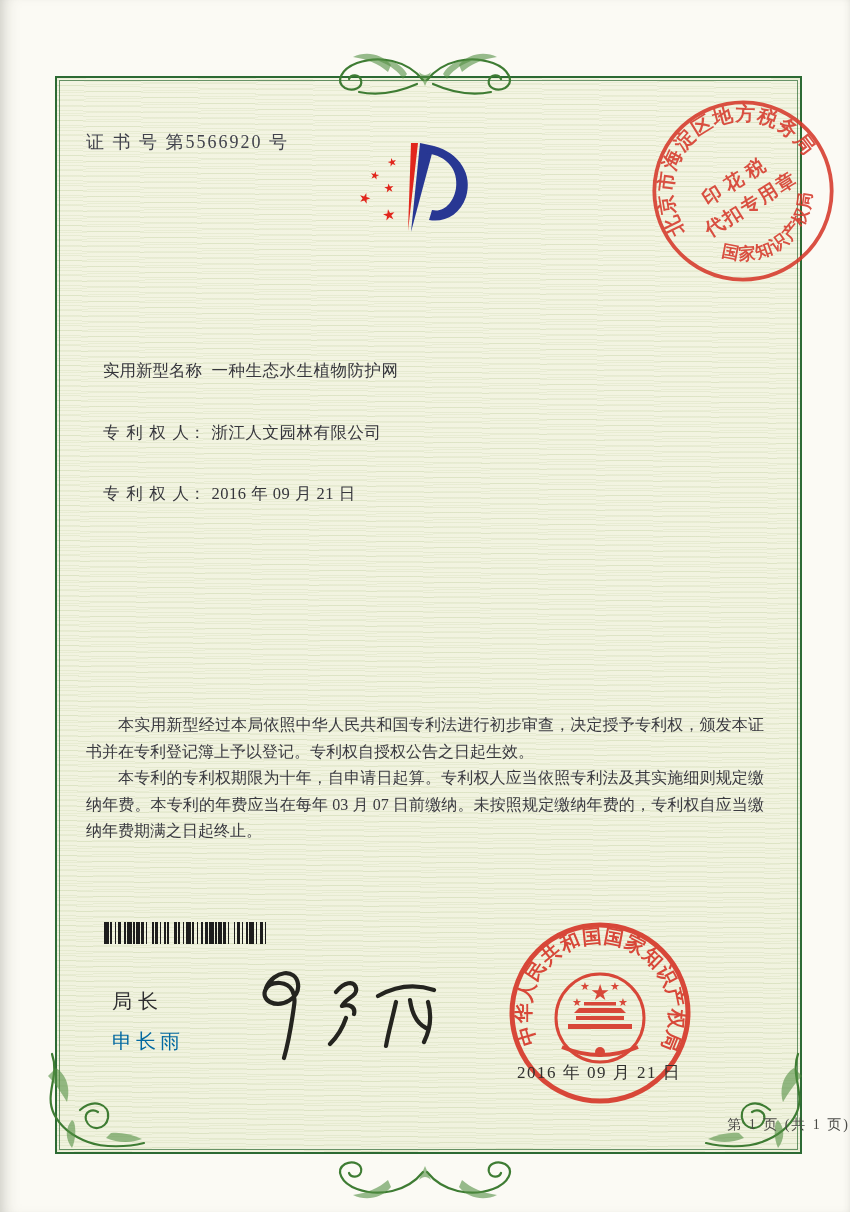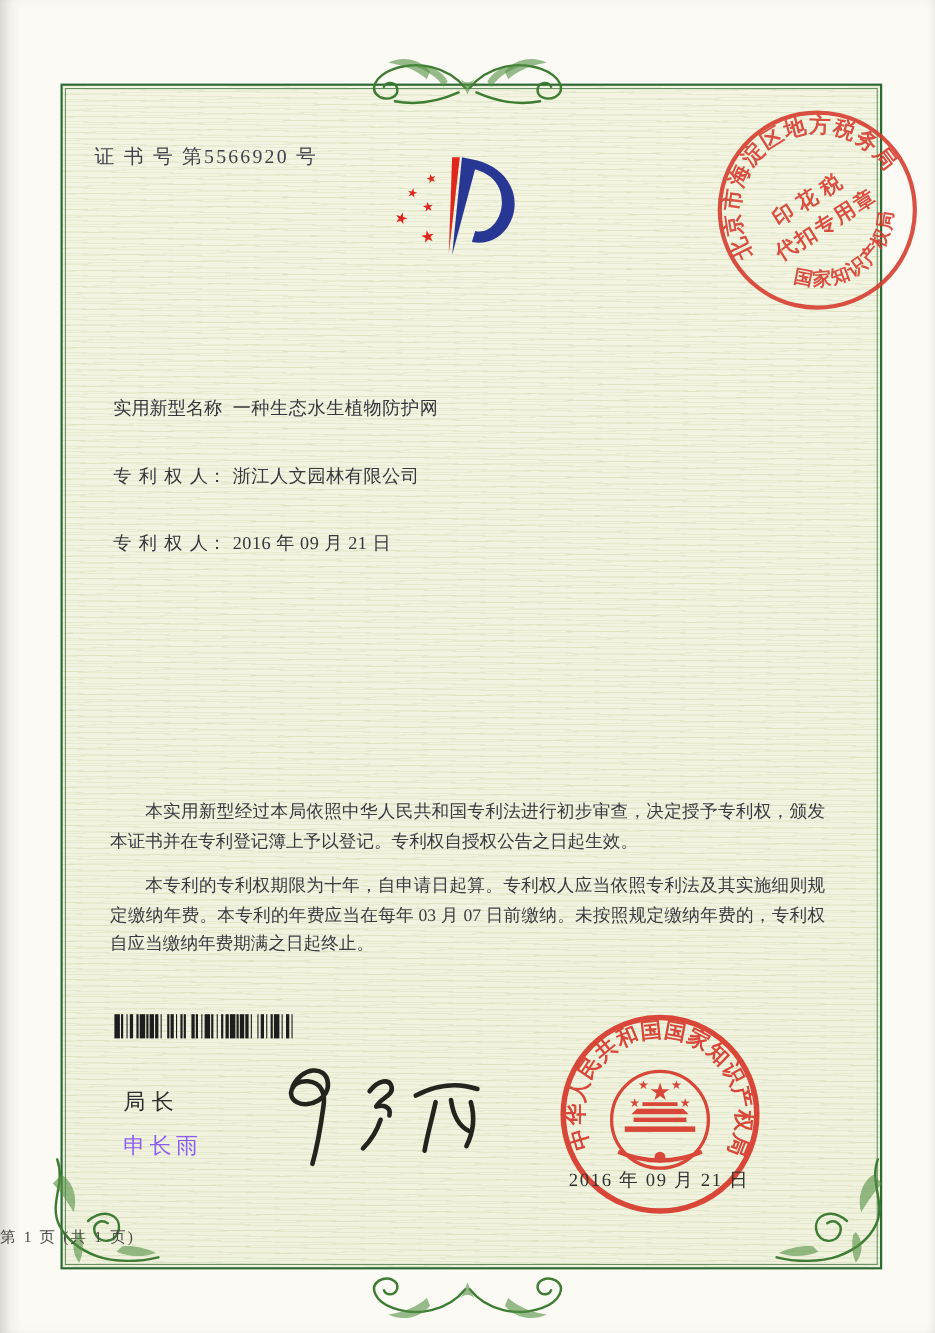--- a/index.html
+++ b/index.html
@@ -17,26 +17,26 @@
   .cert-no{left:86px;top:130px;font-size:18px;letter-spacing:2px;color:#41424c;}
   .title{left:0;top:254px;width:850px;text-align:center;font-size:43px;font-weight:700;
          letter-spacing:13px;text-indent:13px;color:#20201f;}
   .fields{left:103px;top:360px;width:620px;color:#36363c;font-size:16.5px;}
   .field-row{height:61.5px;white-space:nowrap;}
   .lbl{display:inline-block;width:86px;text-align:justify;text-align-last:justify;text-justify:inter-character;vertical-align:top;}
   .colon{display:inline-block;vertical-align:top;}
   .val{display:inline-block;margin-left:6px;vertical-align:top;letter-spacing:.5px;}
   .paras{left:86px;top:712px;width:678px;font-size:16px;line-height:26.5px;color:#3a3a40;
          text-align:justify;}
-  .paras p{margin:14px;text-indent:2em;}
+  .paras p{margin:0;text-indent:2em;}
   .barcode{left:104px;top:922px;width:220px;height:22px;font-size:0;white-space:nowrap;}
   .sig-title{left:112px;top:988px;font-size:20px;letter-spacing:6px;color:#2e2e30;}
-  .sig-name{left:112px;top:1028px;font-size:20px;letter-spacing:4px;color:#8b5cf6;}
+  .sig-name{left:112px;top:1028px;font-size:20px;letter-spacing:4px;color:#0369a1;}
   .seal-date{left:517px;top:1061px;font-size:17px;letter-spacing:1.5px;color:#31312f;z-index:6;}
-  .footer{left:0;top:1116px;width:850px;text-align:left;font-size:14px;letter-spacing:2px;color:#4a4a46;}
+  .footer{left:0;top:1116px;width:850px;text-align:right;font-size:14px;letter-spacing:2px;color:#4a4a46;}
   svg{position:absolute;overflow:visible;}
   .orn{stroke:#3e7c33;stroke-width:2.2;fill:none;stroke-linecap:round;}
   .orn-f{fill:#54904399;stroke:none;}
   .seal-text{fill:#d6392b;font-weight:bold;font-family:"Liberation Serif",serif;}
   .sig-stroke{stroke:#24241f;stroke-width:4.2;fill:none;stroke-linecap:round;stroke-linejoin:round;}
 </style>
 </head>
 <body>
 
 <div id="page">

